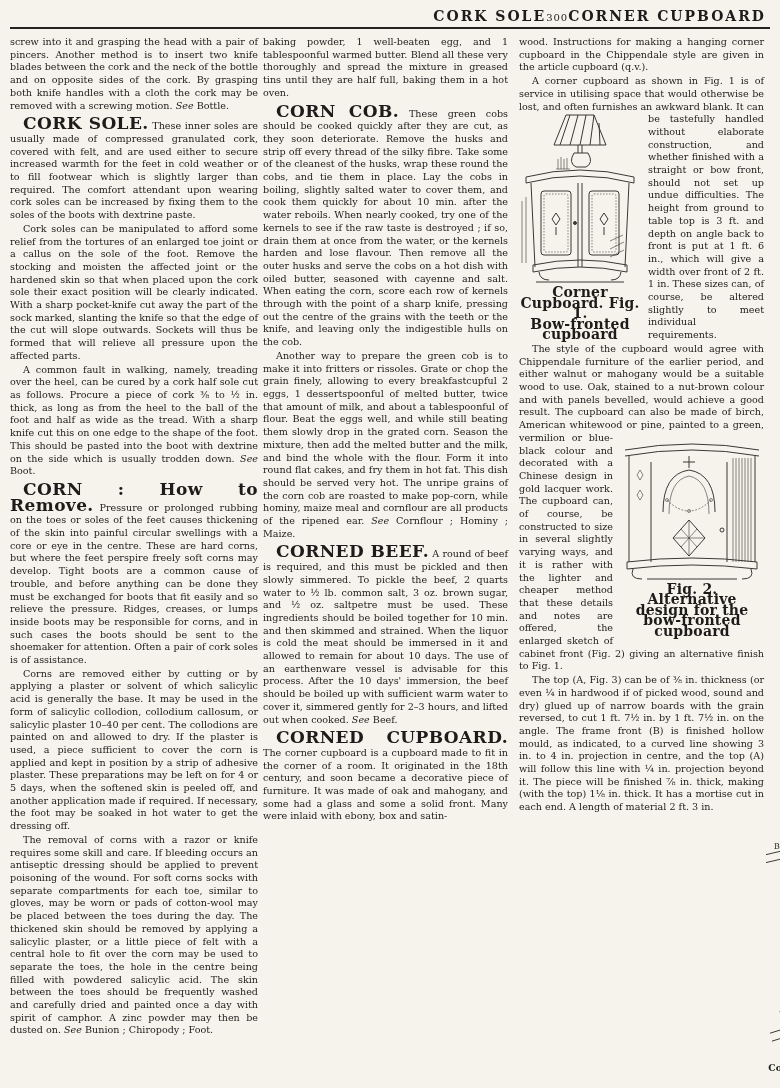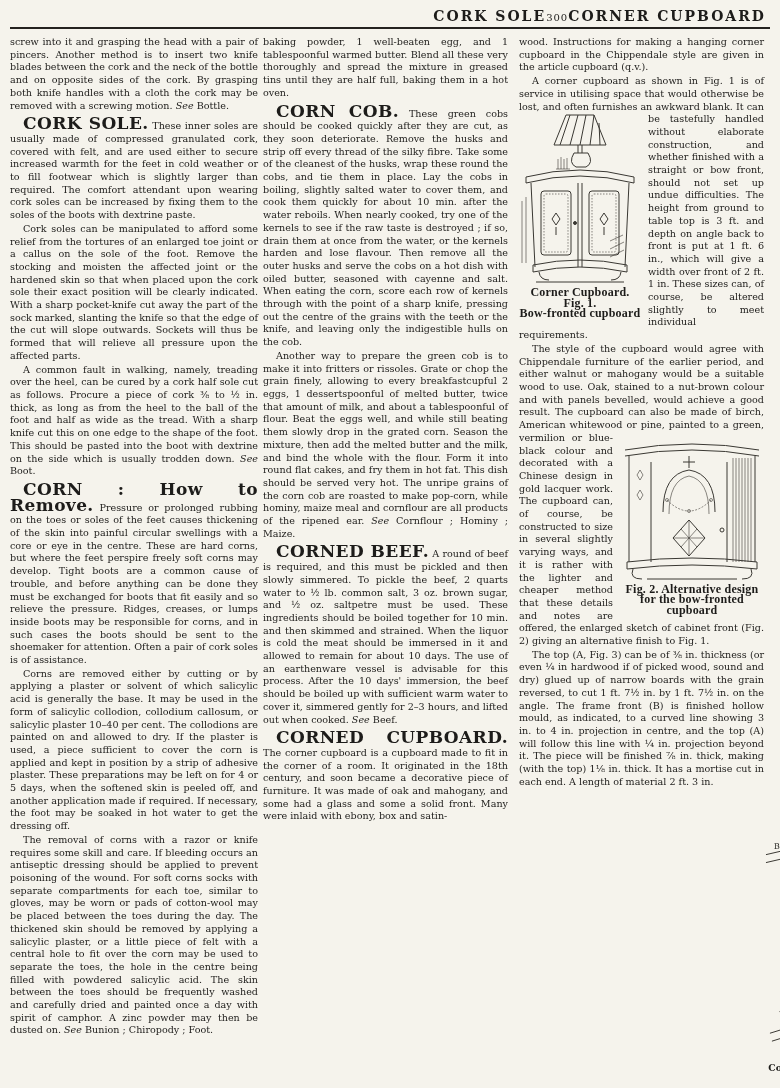--- a/index.html
+++ b/index.html
@@ -25,21 +25,21 @@
   .entry{font-weight:bold;font-size:17px;letter-spacing:0.4px;}
   .see{font-style:italic;}
 
   .right-wrap{width:501px;display:flex;flex-direction:row;height:1048px;}
   .right-cols{display:flex;gap:11px;}
   .right-cols .col{width:245px;}
 
   .figfloat-left{float:left;width:122px;margin:2px 7px 1px 0;}
   .figfloat-right{float:right;width:144px;margin:2px 0 1px 7px;}
   .figcap{display:block;text-align:center;font-weight:bold;
-    font-size:12px;line-height:10.5px;letter-spacing:0.2px;text-indent:0;font-family:Liberation Serif, serif;}
+    font-size:14px;line-height:10.5px;letter-spacing:0.2px;text-indent:0;}
   .figimg{display:block;margin:0 auto;}
 
   .diagram-block{margin-top:auto;clear:both;}
   .diagram-svg{display:block;}
   .diagram-caption{
     text-align:right;font-weight:bold;font-size:9.2px;line-height:11px;
     margin-top:3px;letter-spacing:0.2px;
   }
   svg{overflow:visible;}
   svg text{font-family:"DejaVu Serif", serif;font-size:8px;fill:#2a2926;}

